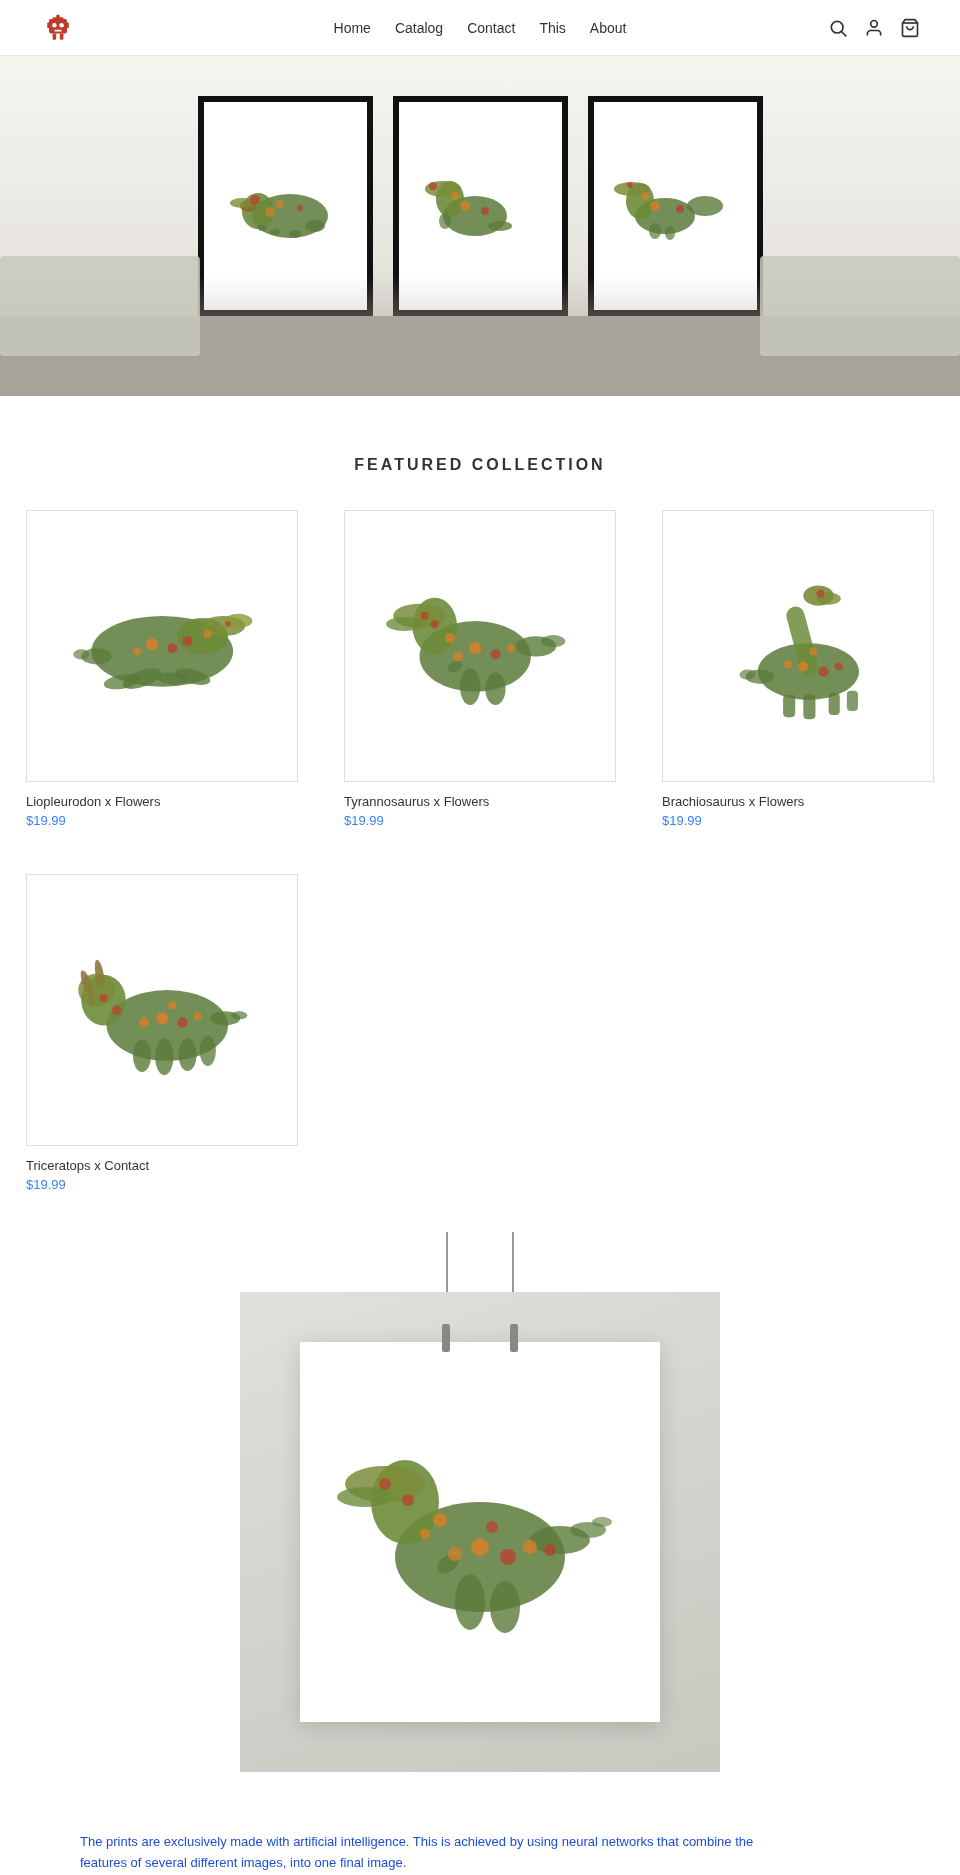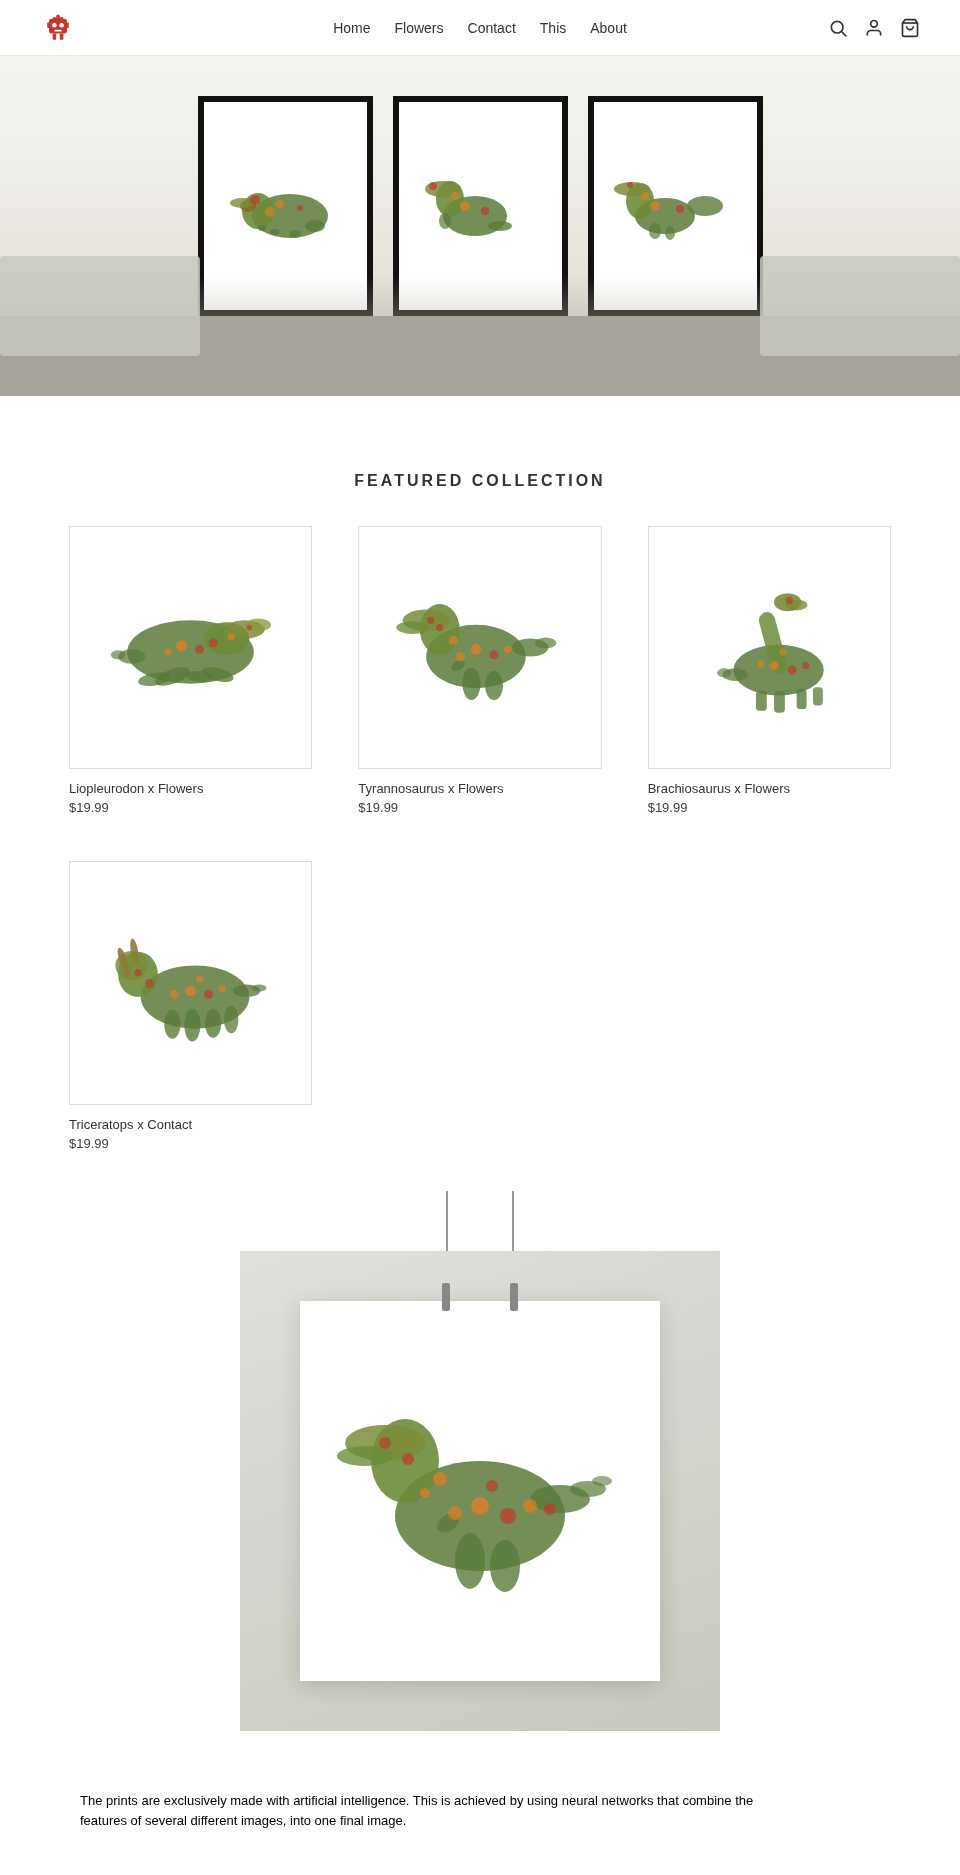--- a/index.html
+++ b/index.html
@@ -56,22 +56,21 @@
       width: 200px; height: 100px;
       background: #c8c8be;
       border-radius: 4px;
       opacity: 0.85;
     }
     .couch-pillow.left { left: 0; }
     .couch-pillow.right { right: 0; }
 
     
     .featured-section {
-      padding: 60px 69px 40px;
-      margin-top: 16px;
+      padding: 60px 26px 40px;
     }
     .section-title {
       text-align: center;
       font-size: 16px;
       font-weight: 600;
       letter-spacing: 3px;
       margin-bottom: 36px;
       text-transform: uppercase;
     }
     .product-grid {
@@ -83,21 +82,21 @@
     .product-image-wrap {
       border: 1px solid #ddd;
       background: #fff;
       aspect-ratio: 1;
       display: flex; align-items: center; justify-content: center;
       overflow: hidden;
       margin-bottom: 12px;
     }
     .product-image-wrap svg, .product-image-wrap .dino-img { width: 75%; height: 75%; }
     .product-name { font-size: 13px; margin-bottom: 4px; }
-    .product-price { font-size: 13px; color: #404040; }
+    .product-price { font-size: 13px; color: #3b82f6; }
 
     
     .promo-section {
       padding: 60px 20px 20px;
       display: flex; justify-content: center;
     }
     .promo-image-wrap {
       width: 480px;
       height: 480px;
       background: linear-gradient(160deg, #e0e0dc 0%, #c8c8c0 100%);
@@ -133,21 +132,21 @@
       padding: 40px 80px 60px;
     }
     .about-title {
       font-size: 22px;
       font-weight: 700;
       margin-bottom: 12px;
     }
     .about-text {
       font-size: 13px;
       line-height: 1.6;
-      color: #000000;
+      color: #1d4ed8;
       max-width: 680px;
     }
   </style>
 </head>
 <body>
 
 <header>
   <div class="logo">
     <svg class="logo-icon" viewBox="0 0 40 40" xmlns="http://www.w3.org/2000/svg">
 
@@ -159,21 +158,21 @@
       <rect x="8" y="14" width="3" height="6" rx="1" fill="#c0392b"></rect>
       <rect x="29" y="14" width="3" height="6" rx="1" fill="#c0392b"></rect>
       <rect x="14" y="26" width="4" height="7" rx="1" fill="#c0392b"></rect>
       <rect x="22" y="26" width="4" height="7" rx="1" fill="#c0392b"></rect>
       <circle cx="20" cy="7" r="2" fill="#c0392b"></circle>
     </svg>
   </div>
 
   <nav>
     <a href="#">Home</a>
-    <a href="#">Flowers</a>
+    <a href="#">Catalog</a>
     <a href="#">Contact</a>
     <a href="#">This</a>
     <a href="#">About</a>
   </nav>
 
   <div class="header-icons">
     <svg viewBox="0 0 24 24" fill="none" stroke="#333" stroke-width="2">
       <circle cx="11" cy="11" r="7"></circle>
         <line x1="16.5" y1="16.5" x2="22" y2="22"></line>
     </svg>

